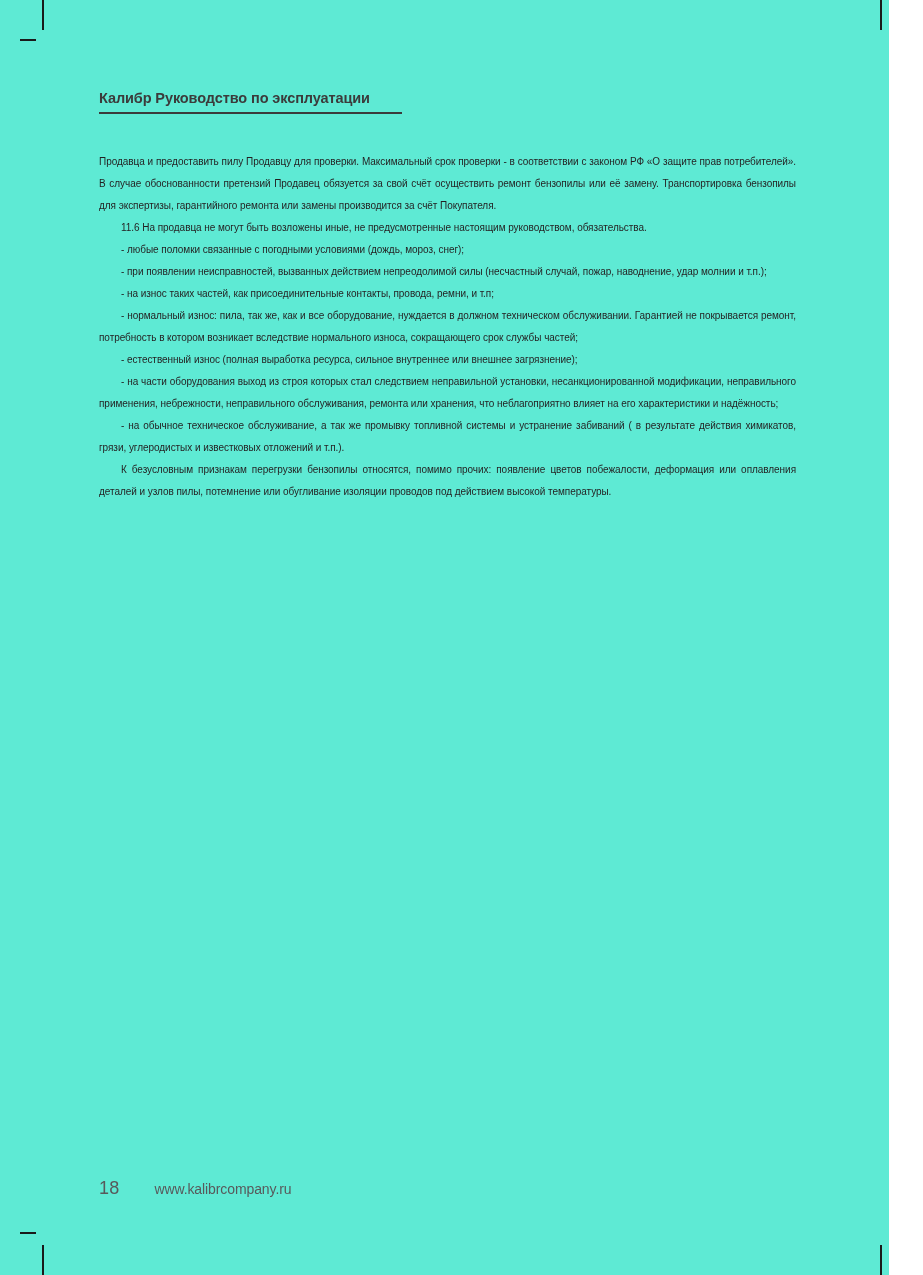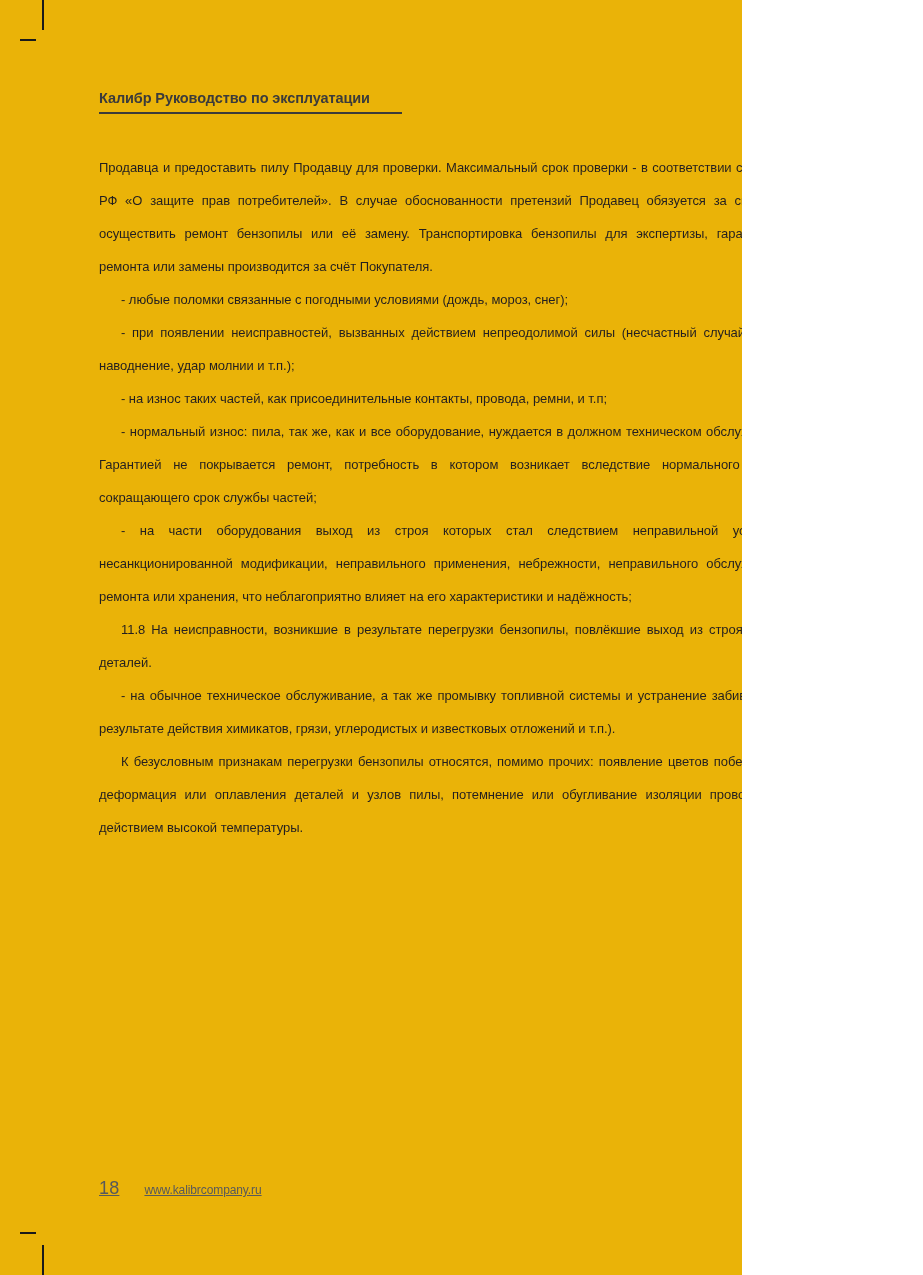--- a/index.html
+++ b/index.html
@@ -3,23 +3,23 @@
 <meta charset="utf-8">
 <title>Калибр Руководство по эксплуатации — 18</title>
 <style>
   html, body {
     margin: 0;
     padding: 0;
     background: #ffffff;
   }
   .page {
     position: relative;
-    width: 742px;
+    width: 889px;
     height: 1275px;
-    background: #eab308;
+    background: #5eead4;
     overflow: hidden;
     font-family: "Liberation Sans", "DejaVu Sans", sans-serif;
   }
 
   
   .crop {
     position: absolute;
     background: #1a1a1a;
   }
   .crop-v { width: 1.5px; height: 30px; }
@@ -66,49 +66,48 @@
 
   
   .body {
     position: absolute;
     left: 0;
     top: 151px;
     width: 697px;
   }
   .para {
     margin: 0;
-    font-size: 13px;
-    line-height: 33px;
+    font-size: 10px;
+    line-height: 22px;
     color: #231f20;
     text-align: justify;
     text-justify: inter-word;
     letter-spacing: -0.05px;
   }
   .para.indent { text-indent: 22px; }
   .para.flush  { text-indent: 0; }
 
   
   .footer {
     position: absolute;
     left: 0;
     top: 1178px;
     display: flex;
     align-items: baseline;
     color: #58595b;
-    text-decoration: underline;
   }
   .folio {
     font-size: 18px;
     color: #58595b;
     letter-spacing: 0.2px;
   }
   .site {
-    font-size: 12px;
+    font-size: 14px;
     color: #58595b;
-    margin-left: 25px;
+    margin-left: 35px;
     letter-spacing: -0.1px;
   }
 </style>
 </head>
 <body>
 
 <div class="page">
 
   <div class="crop crop-v crop-tl-v"></div>
   <div class="crop crop-h crop-tl-h"></div>
@@ -121,26 +120,27 @@
 
   <div class="content">
 
     <div class="runhead">
       <div class="runhead-title">Калибр Руководство по эксплуатации</div>
       <div class="runhead-rule"></div>
     </div>
 
     <div class="body">
         <p class="para flush">Продавца и предоставить пилу Продавцу для проверки. Максимальный срок проверки - в соответствии с законом РФ «О защите прав потребителей». В случае обоснованности претензий Продавец обязуется за свой счёт осуществить ремонт бензопилы или её замену. Транспортировка бензопилы для экспертизы, гарантийного ремонта или замены производится за счёт Покупателя.</p>
+        <p class="para indent">11.6 На продавца не могут быть возложены иные, не предусмотренные настоящим руководством, обязательства.</p>
         <p class="para indent">- любые поломки связанные с погодными условиями (дождь, мороз, снег);</p>
         <p class="para indent">- при появлении неисправностей, вызванных действием непреодолимой силы (несчастный случай, пожар, наводнение, удар молнии и т.п.);</p>
         <p class="para indent">- на износ таких частей, как присоединительные контакты, провода, ремни, и т.п;</p>
         <p class="para indent">- нормальный износ: пила, так же, как и все оборудование, нуждается в должном техническом обслуживании. Гарантией не покрывается ремонт, потребность в котором возникает вследствие нормального износа, сокращающего срок службы частей;</p>
+        <p class="para indent">- естественный износ (полная выработка ресурса, сильное внутреннее или внешнее загрязнение);</p>
         <p class="para indent">- на части оборудования выход из строя которых стал следствием неправильной установки, несанкционированной модификации, неправильного применения, небрежности, неправильного обслуживания, ремонта или хранения, что неблагоприятно влияет на его характеристики и надёжность;</p>
-        <p class="para indent">11.8 На неисправности, возникшие в результате перегрузки бензопилы, повлёкшие выход из строя узлов и деталей.</p>
         <p class="para indent">- на обычное техническое обслуживание, а так же промывку топливной системы и устранение забиваний ( в результате действия химикатов, грязи, углеродистых и известковых отложений и т.п.).</p>
         <p class="para indent">К безусловным признакам перегрузки бензопилы относятся, помимо прочих: появление цветов побежалости, деформация или оплавления деталей и узлов пилы, потемнение или обугливание изоляции проводов под действием высокой температуры.</p>
       </div>
 
     <div class="footer">
       <span class="folio">18</span>
       <span class="site">www.kalibrcompany.ru</span>
     </div>
 
   </div>

